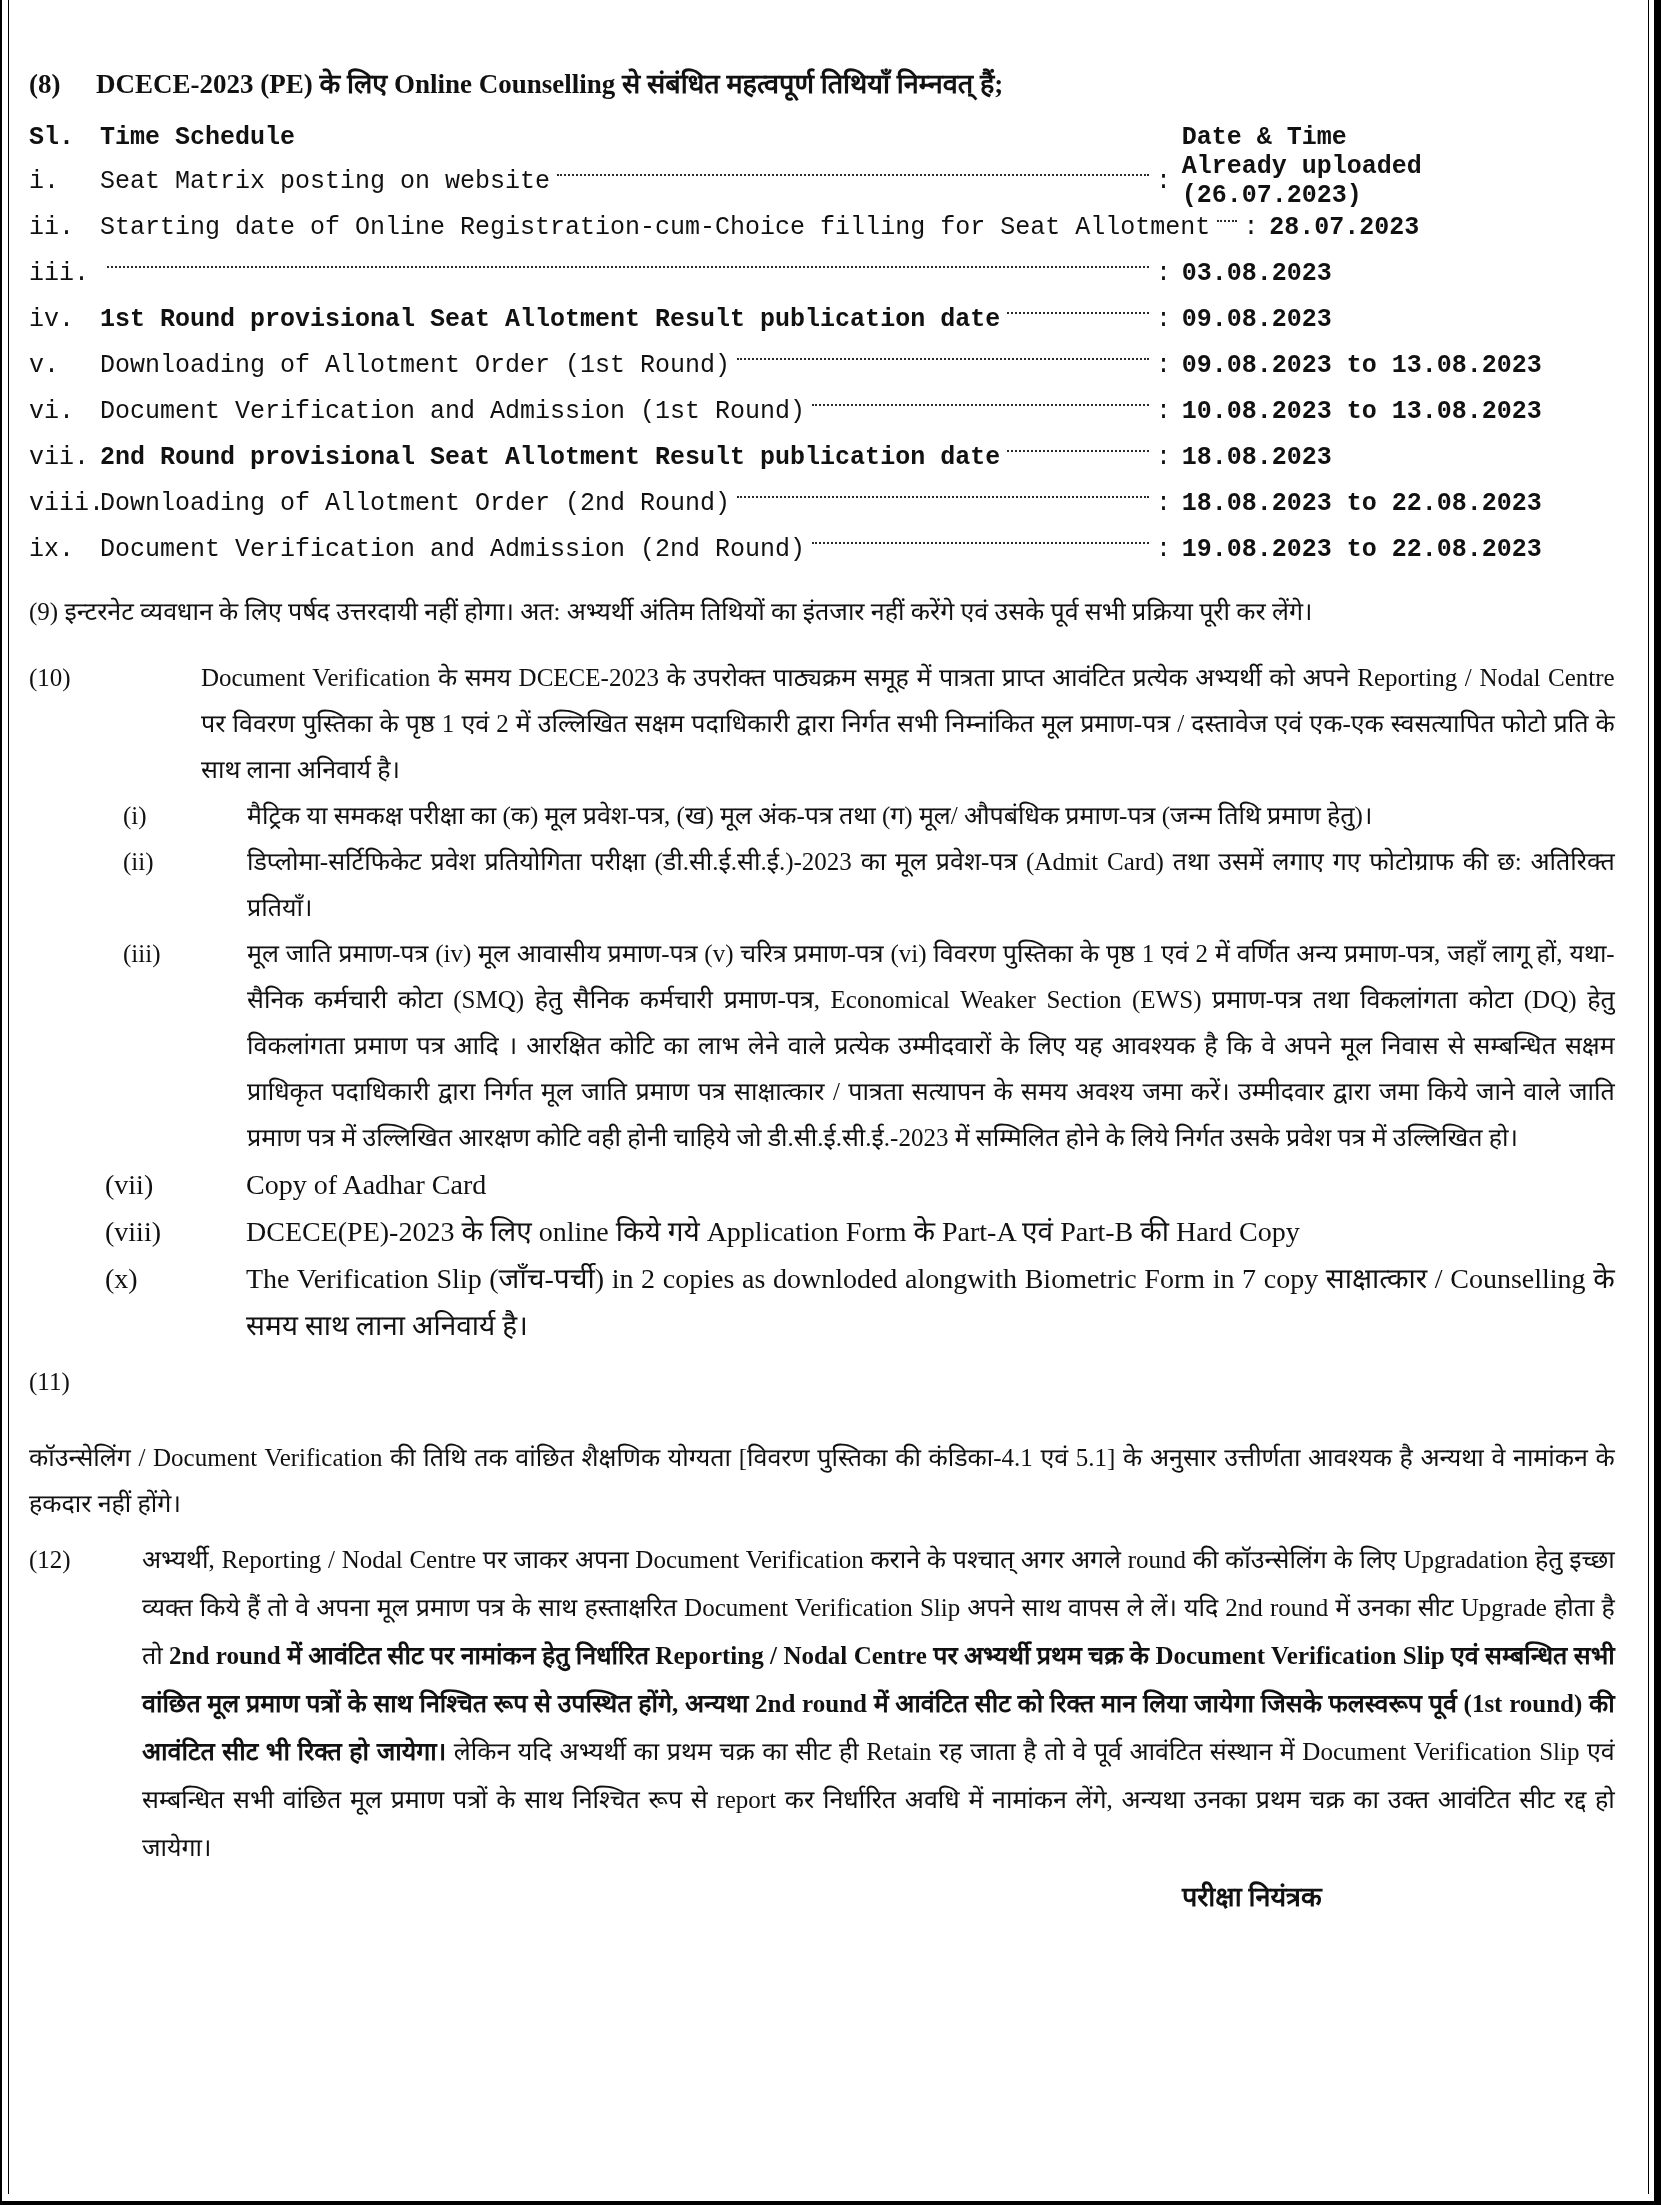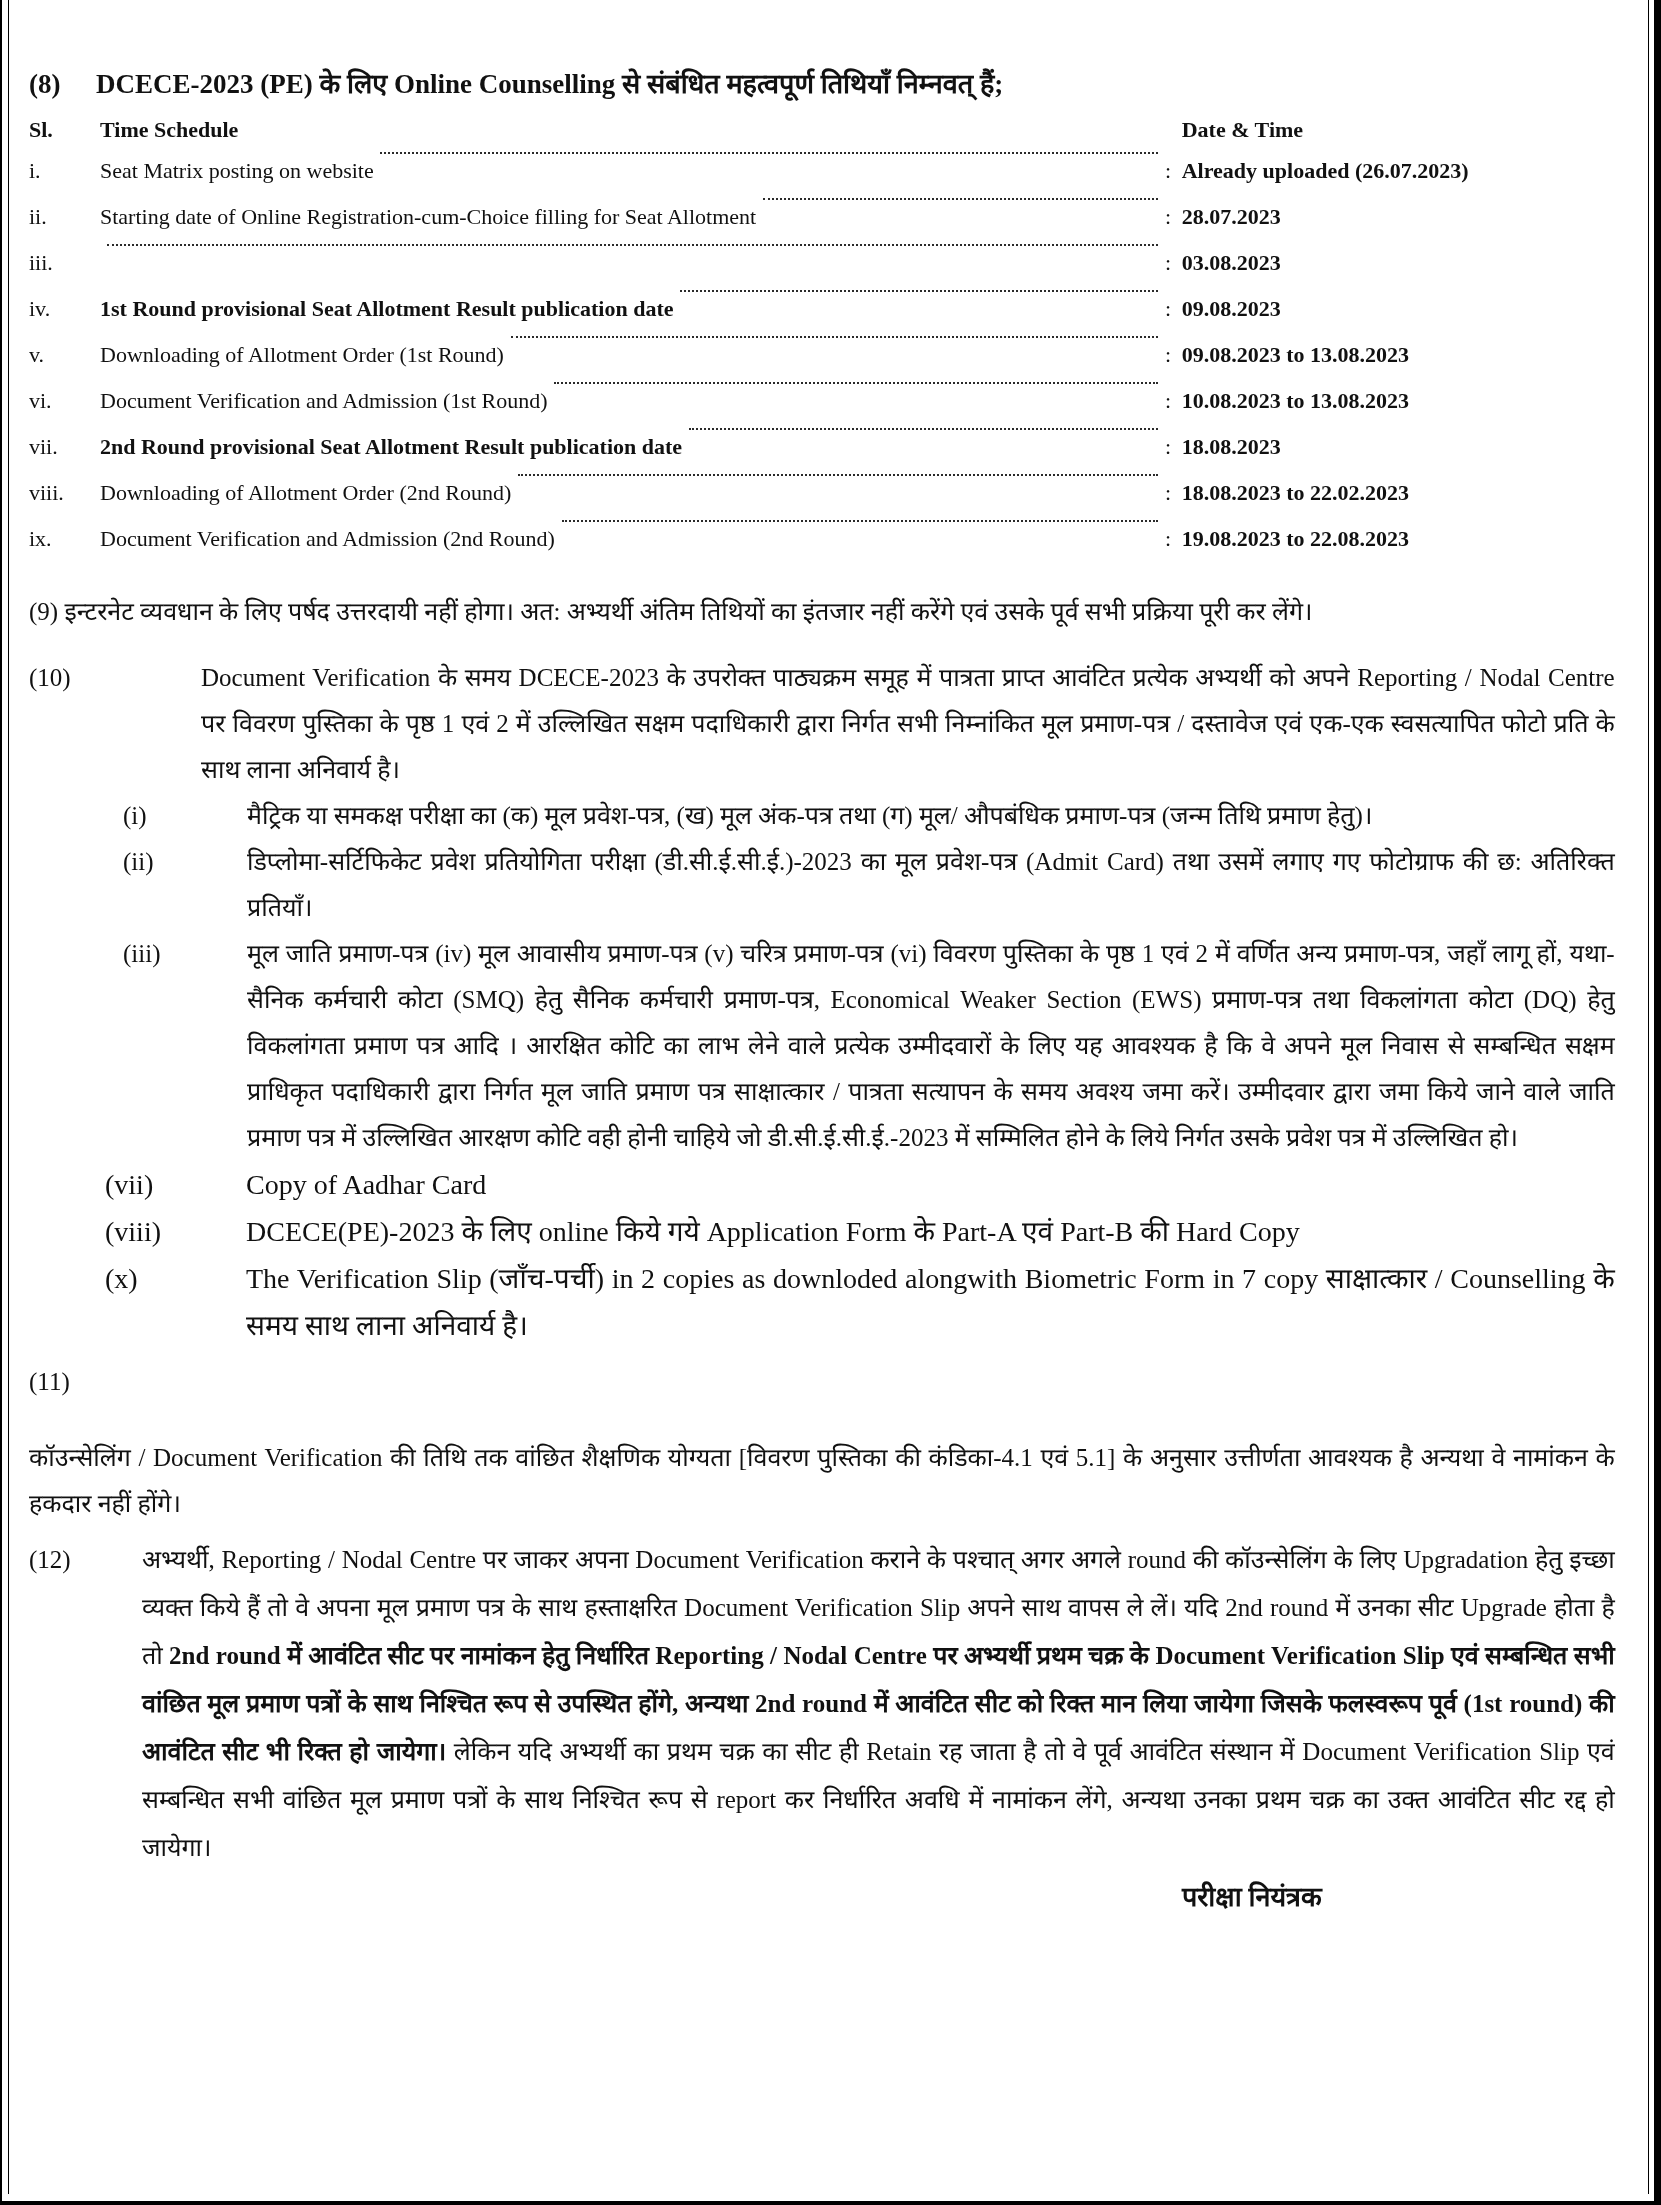--- a/index.html
+++ b/index.html
@@ -34,23 +34,24 @@
     font-weight: 700;
     margin-bottom: 16px;
     align-items: baseline;
   }
   .heading .pnum { width: 67px; flex: none; font-weight: 700; }
   .heading .htext { flex: 1; }
 
   
   .t-head, .t-row {
     display: flex;
-    align-items: flex-start;
+    align-items: center;
     height: 46px;
-    font-size: 22px;
+    font-size: 25px;
+    font-family: Liberation Mono, monospace;
   }
   .t-head { font-weight: 700; height: 41px; }
   .col-sl { width: 71px; flex: none; }
   .t-head .col-label { flex: 1; }
   .col-label { white-space: nowrap; }
   .leader {
     flex: 1;
     min-width: 20px;
     border-bottom: 2.7px dotted #2a2a2a;
     margin: 0 6.7px;
@@ -166,21 +167,21 @@
     <span class="leader"></span>
     <span class="colon">:</span>
     <span class="col-date">18.08.2023</span>
   </div>
 
   <div class="t-row">
     <span class="col-sl">viii.</span>
     <span class="col-label">Downloading of Allotment Order (2nd  Round)</span>
     <span class="leader"></span>
     <span class="colon">:</span>
-    <span class="col-date">18.08.2023 to 22.02.2023</span>
+    <span class="col-date">18.08.2023 to 22.08.2023</span>
   </div>
 
   <div class="t-row">
     <span class="col-sl">ix.</span>
     <span class="col-label">Document Verification and Admission (2nd  Round)</span>
     <span class="leader"></span>
     <span class="colon">:</span>
     <span class="col-date">19.08.2023 to 22.08.2023</span>
   </div>
 </div>

